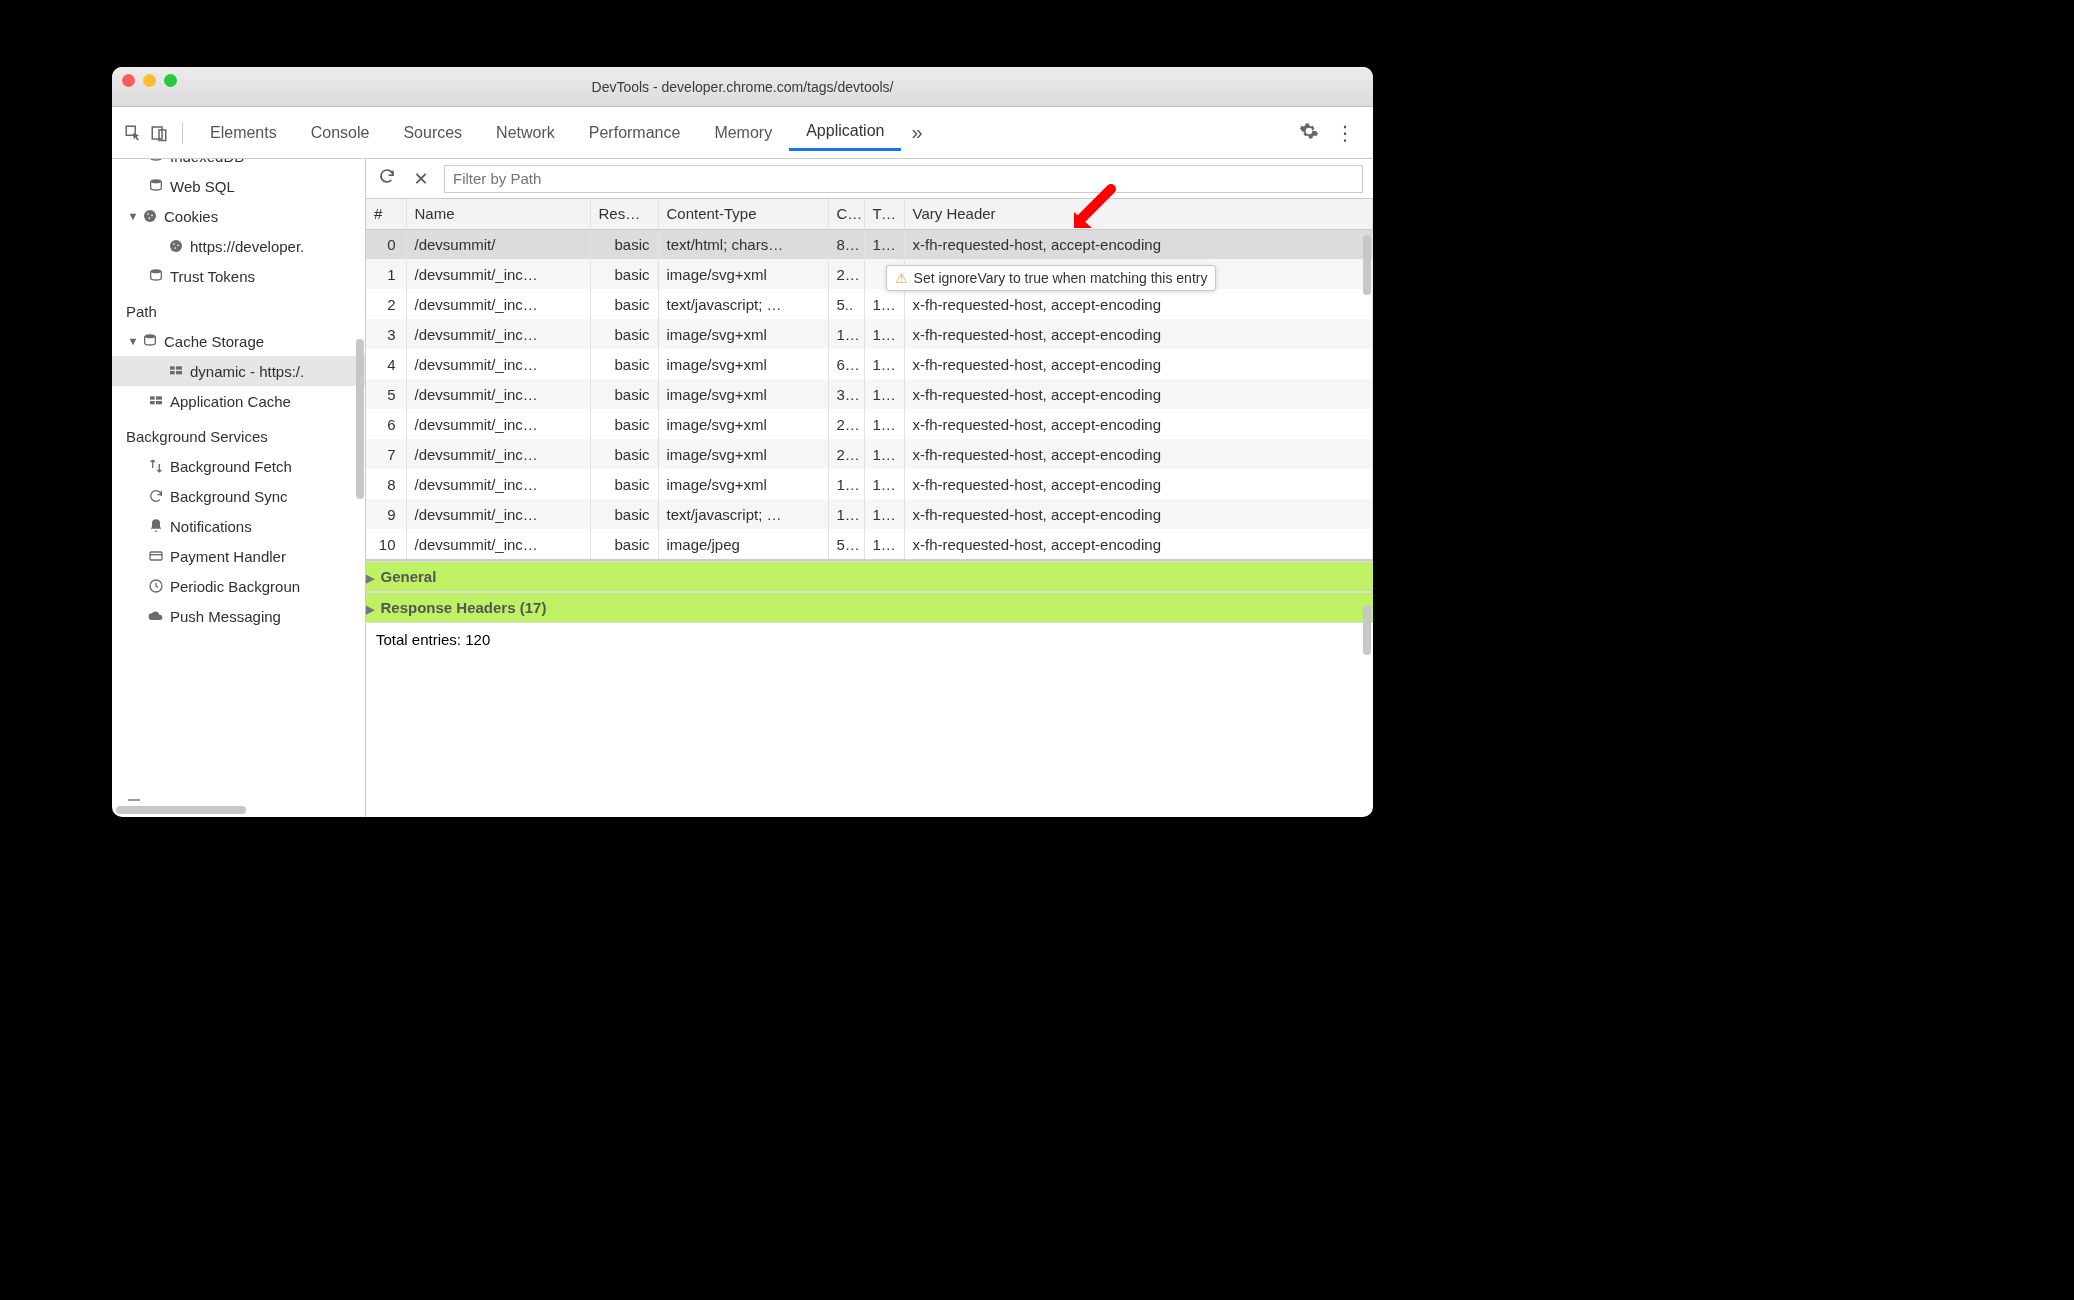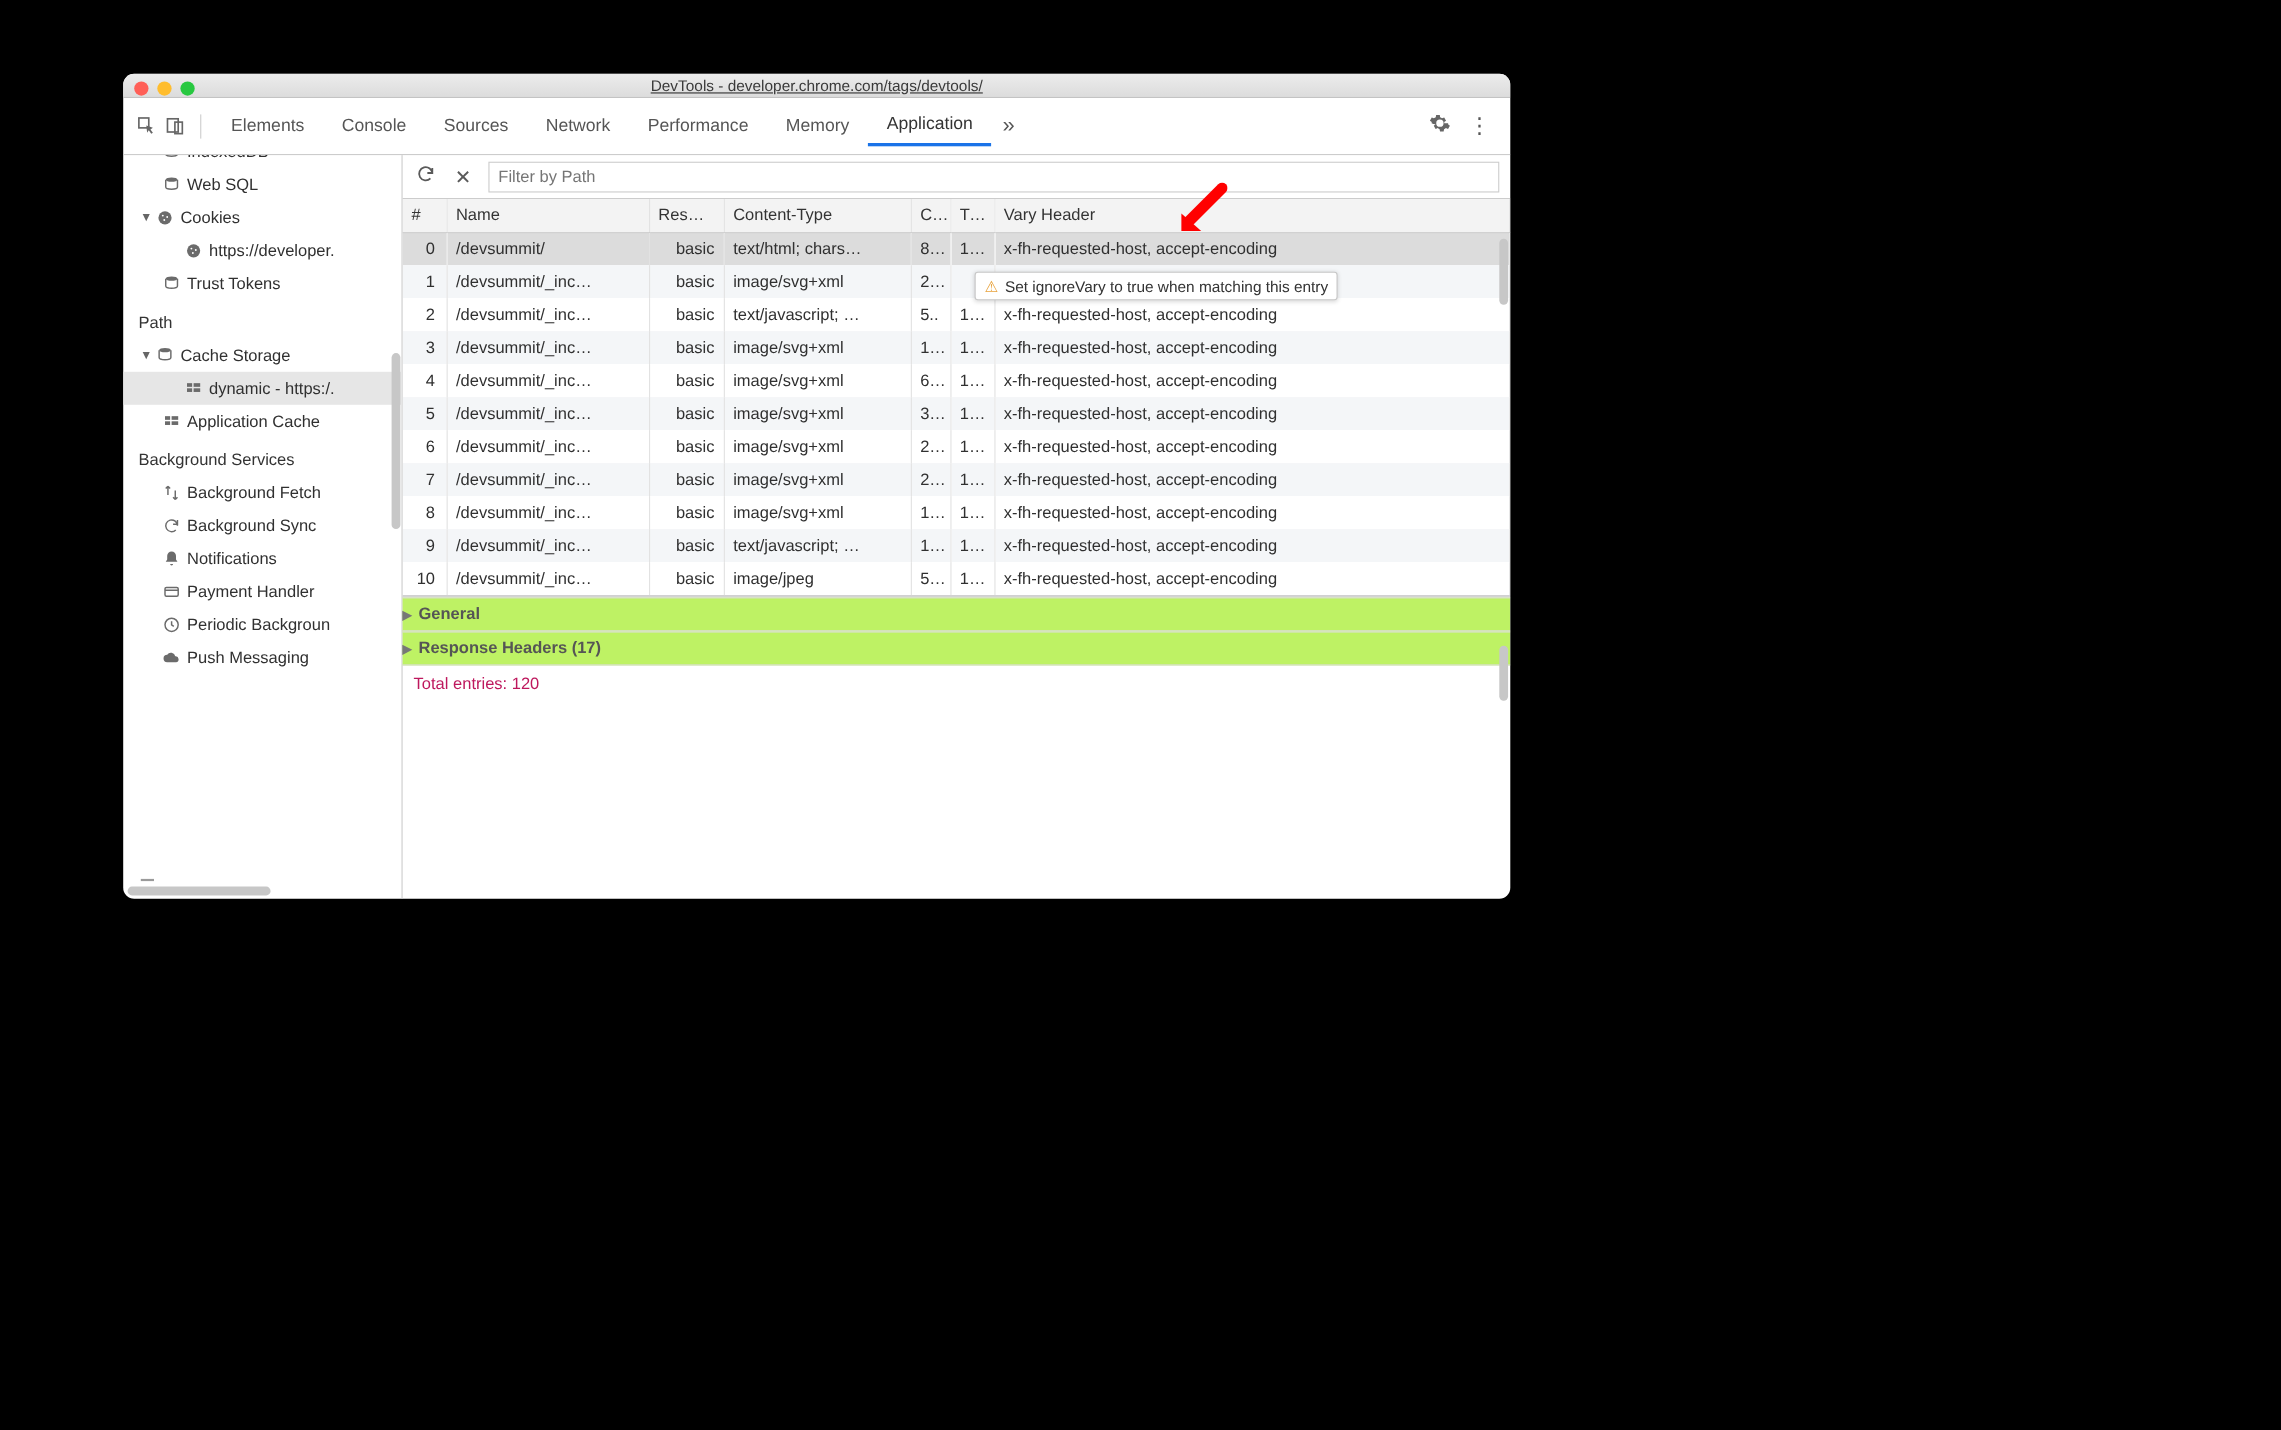--- a/index.html
+++ b/index.html
@@ -20,27 +20,26 @@
     height: 750px;
     background: #fff;
     border-radius: 10px;
     box-shadow: 0 20px 60px rgba(0,0,0,.5);
     overflow: hidden;
     display: flex;
     flex-direction: column;
   }
   
   .titlebar {
-    height: 22px;
+    height: 40px;
     background: linear-gradient(#ececec,#dcdcdc);
     border-bottom: 1px solid #bdbdbd;
     display: flex;
     align-items: center;
     position: relative;
-    text-decoration: underline;
   }
   .traffic { position: absolute; left: 10px; top: 7px; display: flex; gap: 8px; }
   .dot { width: 13px; height: 13px; border-radius: 50%; }
   .dot.red { background:#ff5f57; } .dot.yellow{background:#ffbd2e;} .dot.green{background:#28c840;}
   .titlebar-title { flex:1; text-align:center; font-size:14px; color:#3a3a3a; }
 
   
   .panel-tabs {
     height: 52px;
     border-bottom: 1px solid #ccc;
@@ -136,21 +135,21 @@
   .btabs { height:38px; display:flex; align-items:center; border-bottom:1px solid #ccc; padding-left:8px; gap:24px; font-size:16px;}
   .btab { height:38px; display:flex; align-items:center; color:#555;}
   .btab.active { color:#333; border-bottom:3px solid #1a73e8;}
   .sections { }
   .section-head {
     background:#bef264; border-bottom:1px solid #ddd; border-top:1px solid #ddd;
     padding:6px 0; font-weight:600; color:#555; font-size:15px;
   }
   .section-head .tri { font-size:11px; color:#777; margin-right:6px;}
   .section-head .count { font-weight:600; }
-  .footer { padding:8px 10px; font-size:15px; color:#be185d;}
+  .footer { padding:8px 10px; font-size:15px; color:#000000;}
   .bottom-scroll-v { position:absolute; right:2px; top:44px; width:8px; height:50px; background:#c7c7c7; border-radius:4px;}
 
   .icon-svg { display:inline-block; vertical-align:middle; }
 </style>
 </head>
 <body>
 
 <div class="window">
 
   <div class="titlebar">

